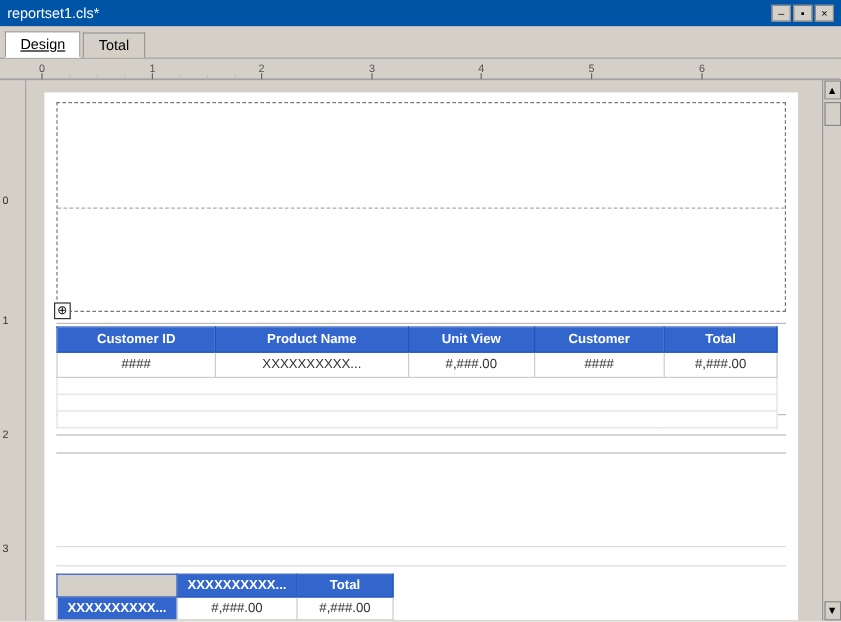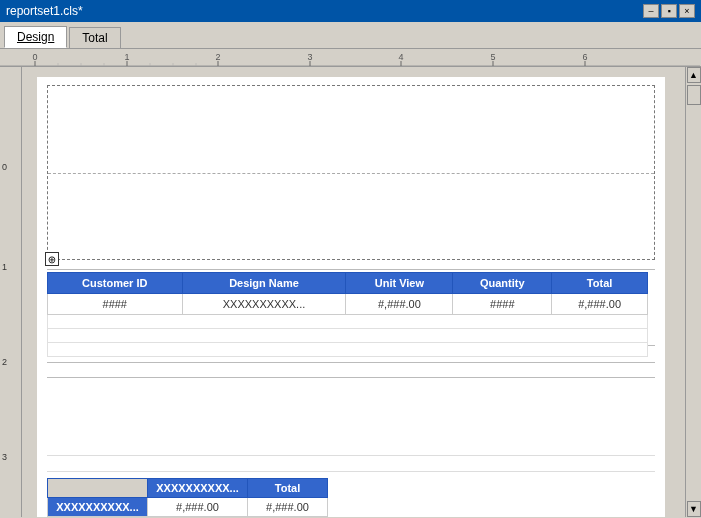--- a/index.html
+++ b/index.html
@@ -324,23 +324,23 @@
       <div class="band-separator" style="top: 192px;"></div>
       <div class="band-separator" style="top: 268px;"></div>
       <div class="band-separator" style="top: 285px;"></div>
       <div class="band-separator" style="top: 300px;"></div>
 
       <div class="detail-band">
         <table class="report-table">
           <thead>
             <tr>
               <th>Customer ID</th>
-              <th>Design Name</th>
+              <th>Product Name</th>
               <th>Unit View</th>
-              <th>Quantity</th>
+              <th>Customer</th>
               <th>Total</th>
             </tr>
           </thead>
           <tbody>
             <tr>
               <td>####</td>
               <td>XXXXXXXXXX...</td>
               <td>#,###.00</td>
               <td>####</td>
               <td>#,###.00</td>

